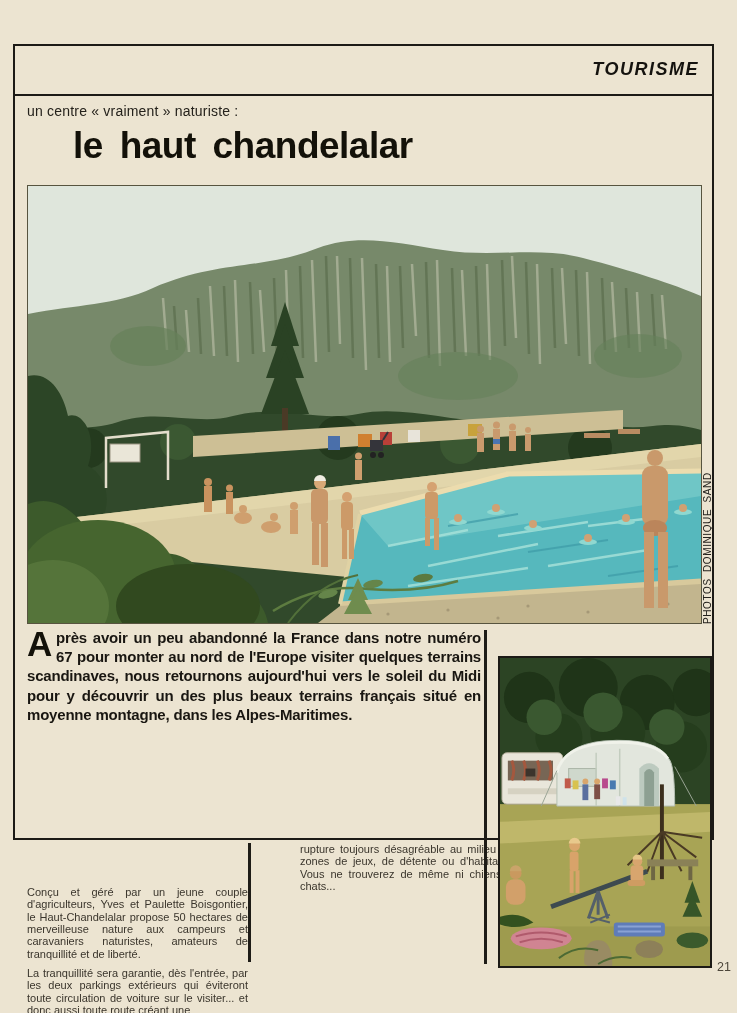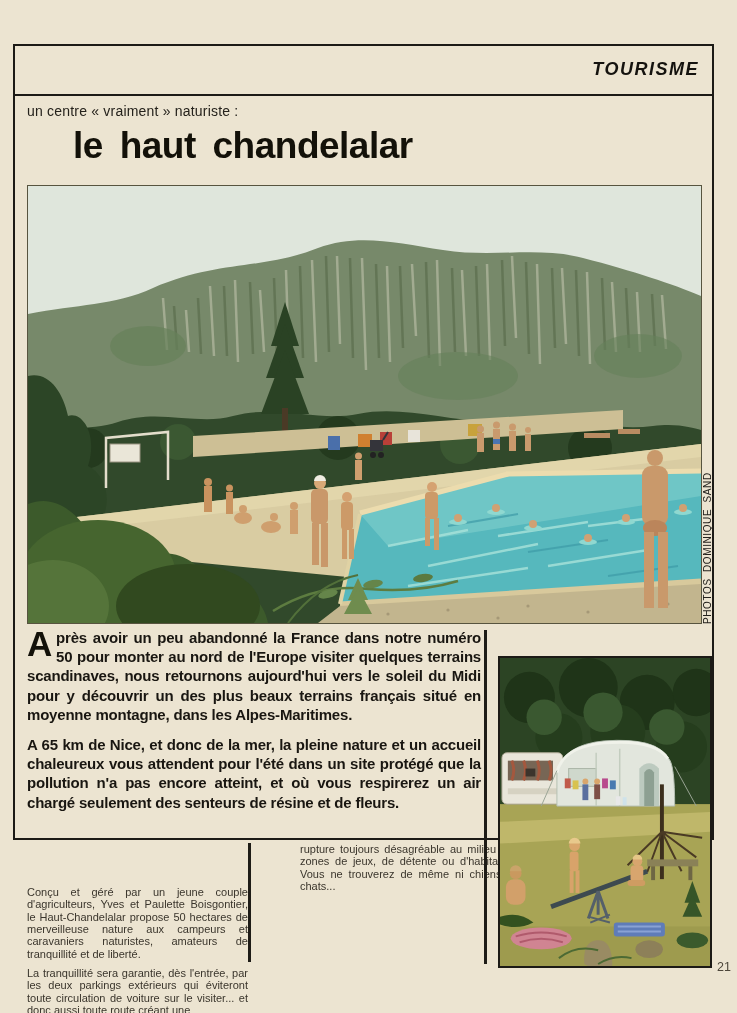--- a/index.html
+++ b/index.html
@@ -258,22 +258,21 @@
           <ellipse cx="395" cy="392" rx="10" ry="4" fill="#5b7a40" transform="rotate(-8 395 392)"></ellipse>
           <polygon points="330,392 320,414 340,414" fill="#6f8c4e"></polygon>
           <polygon points="330,402 316,428 344,428" fill="#6f8c4e"></polygon>
         </g>
       </svg>
     </div>
 
     <div class="photo-credit">PHOTOS DOMINIQUE SAND</div>
 
     <div class="intro">
-      <p><span class="dropcap">A</span><span>près avoir un peu abandonné la France dans notre numéro 50 pour monter au nord de l'Europe visiter quelques terrains scandinaves, nous retournons aujourd'hui vers le soleil du Midi pour y découvrir un des plus beaux terrains français situé en moyenne montagne, dans les Alpes-Maritimes.</span></p>
-      <p>A 65 km de Nice, et donc de la mer, la pleine nature et un accueil chaleureux vous attendent pour l'été dans un site protégé que la pollution n'a pas encore atteint, et où vous respirerez un air chargé seulement des senteurs de résine et de fleurs.</p>
+      <p><span class="dropcap">A</span><span>près avoir un peu abandonné la France dans notre numéro 67 pour monter au nord de l'Europe visiter quelques terrains scandinaves, nous retournons aujourd'hui vers le soleil du Midi pour y découvrir un des plus beaux terrains français situé en moyenne montagne, dans les Alpes-Maritimes.</span></p>
     </div>
 
     <div class="col col-left">
       <p>Conçu et géré par un jeune couple d'agriculteurs, Yves et Paulette Boisgontier, le Haut-Chandelalar propose 50 hectares de merveilleuse nature aux campeurs et caravaniers naturistes, amateurs de tranquillité et de liberté.</p>
       <p>La tranquillité sera garantie, dès l'entrée, par les deux parkings extérieurs qui éviteront toute circulation de voiture sur le visiter... et donc aussi toute route créant une</p>
     </div>
 
     <div class="vrule vrule-mid"></div>
 
     <div class="col col-right">

